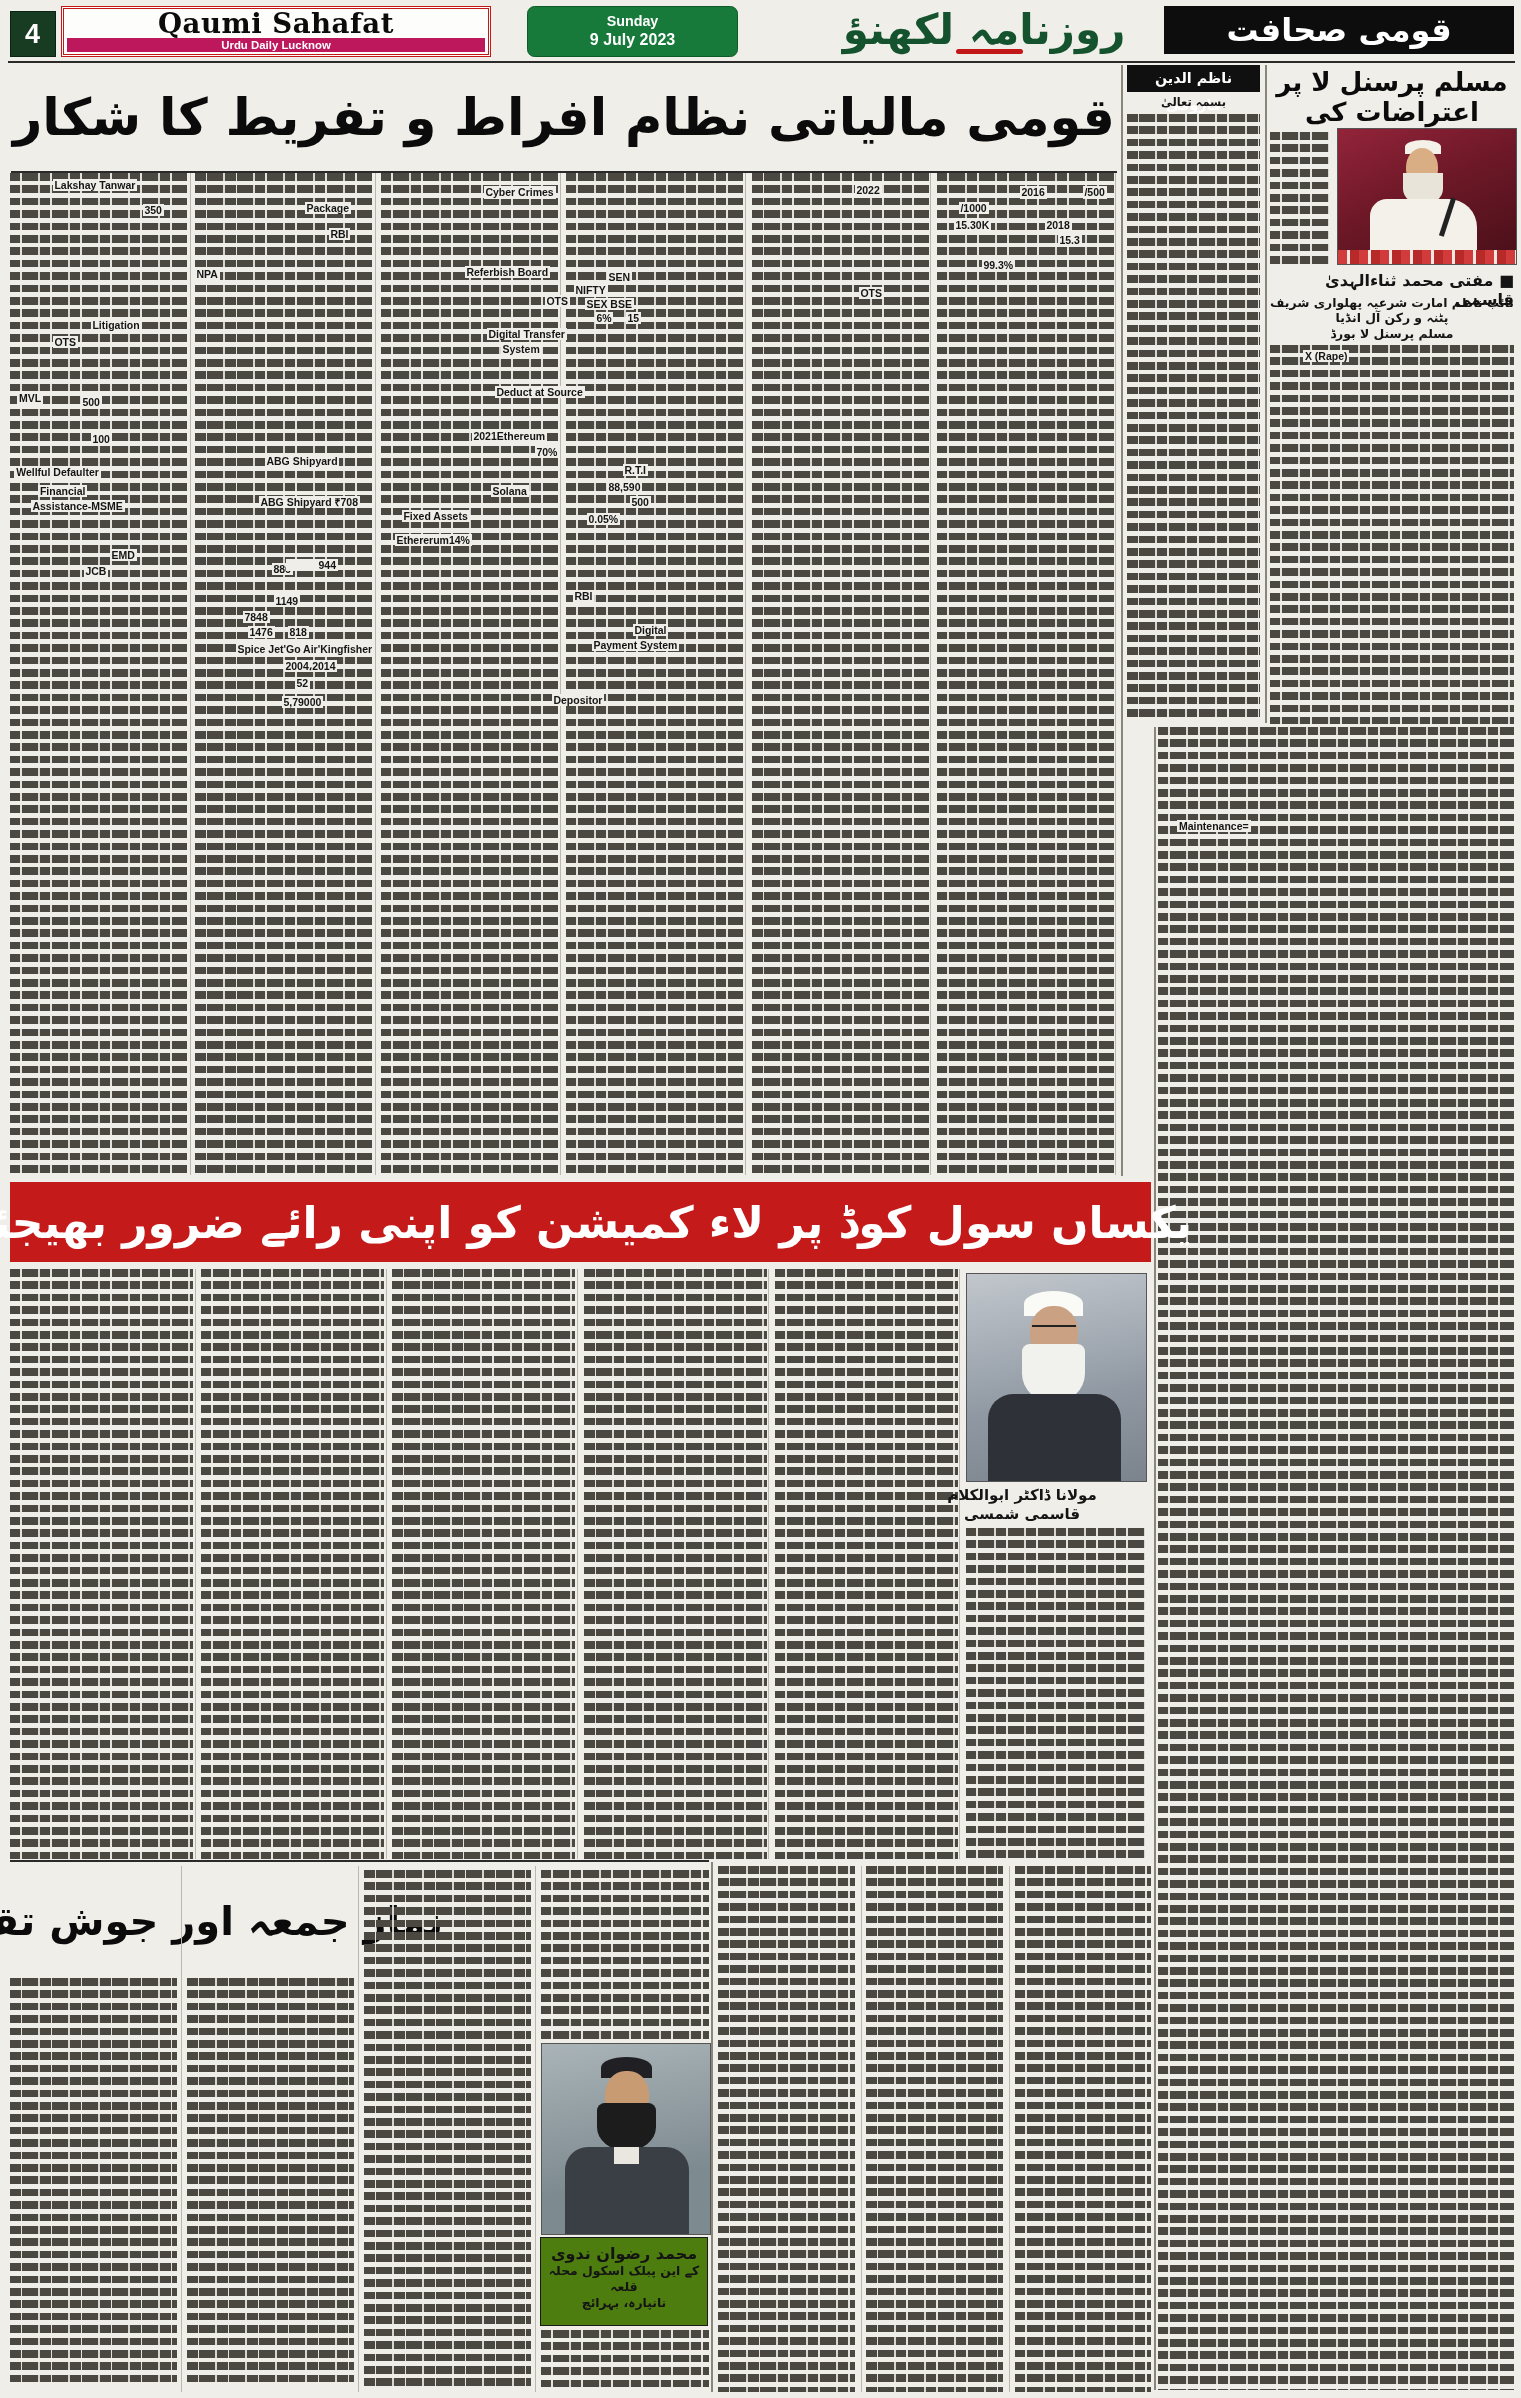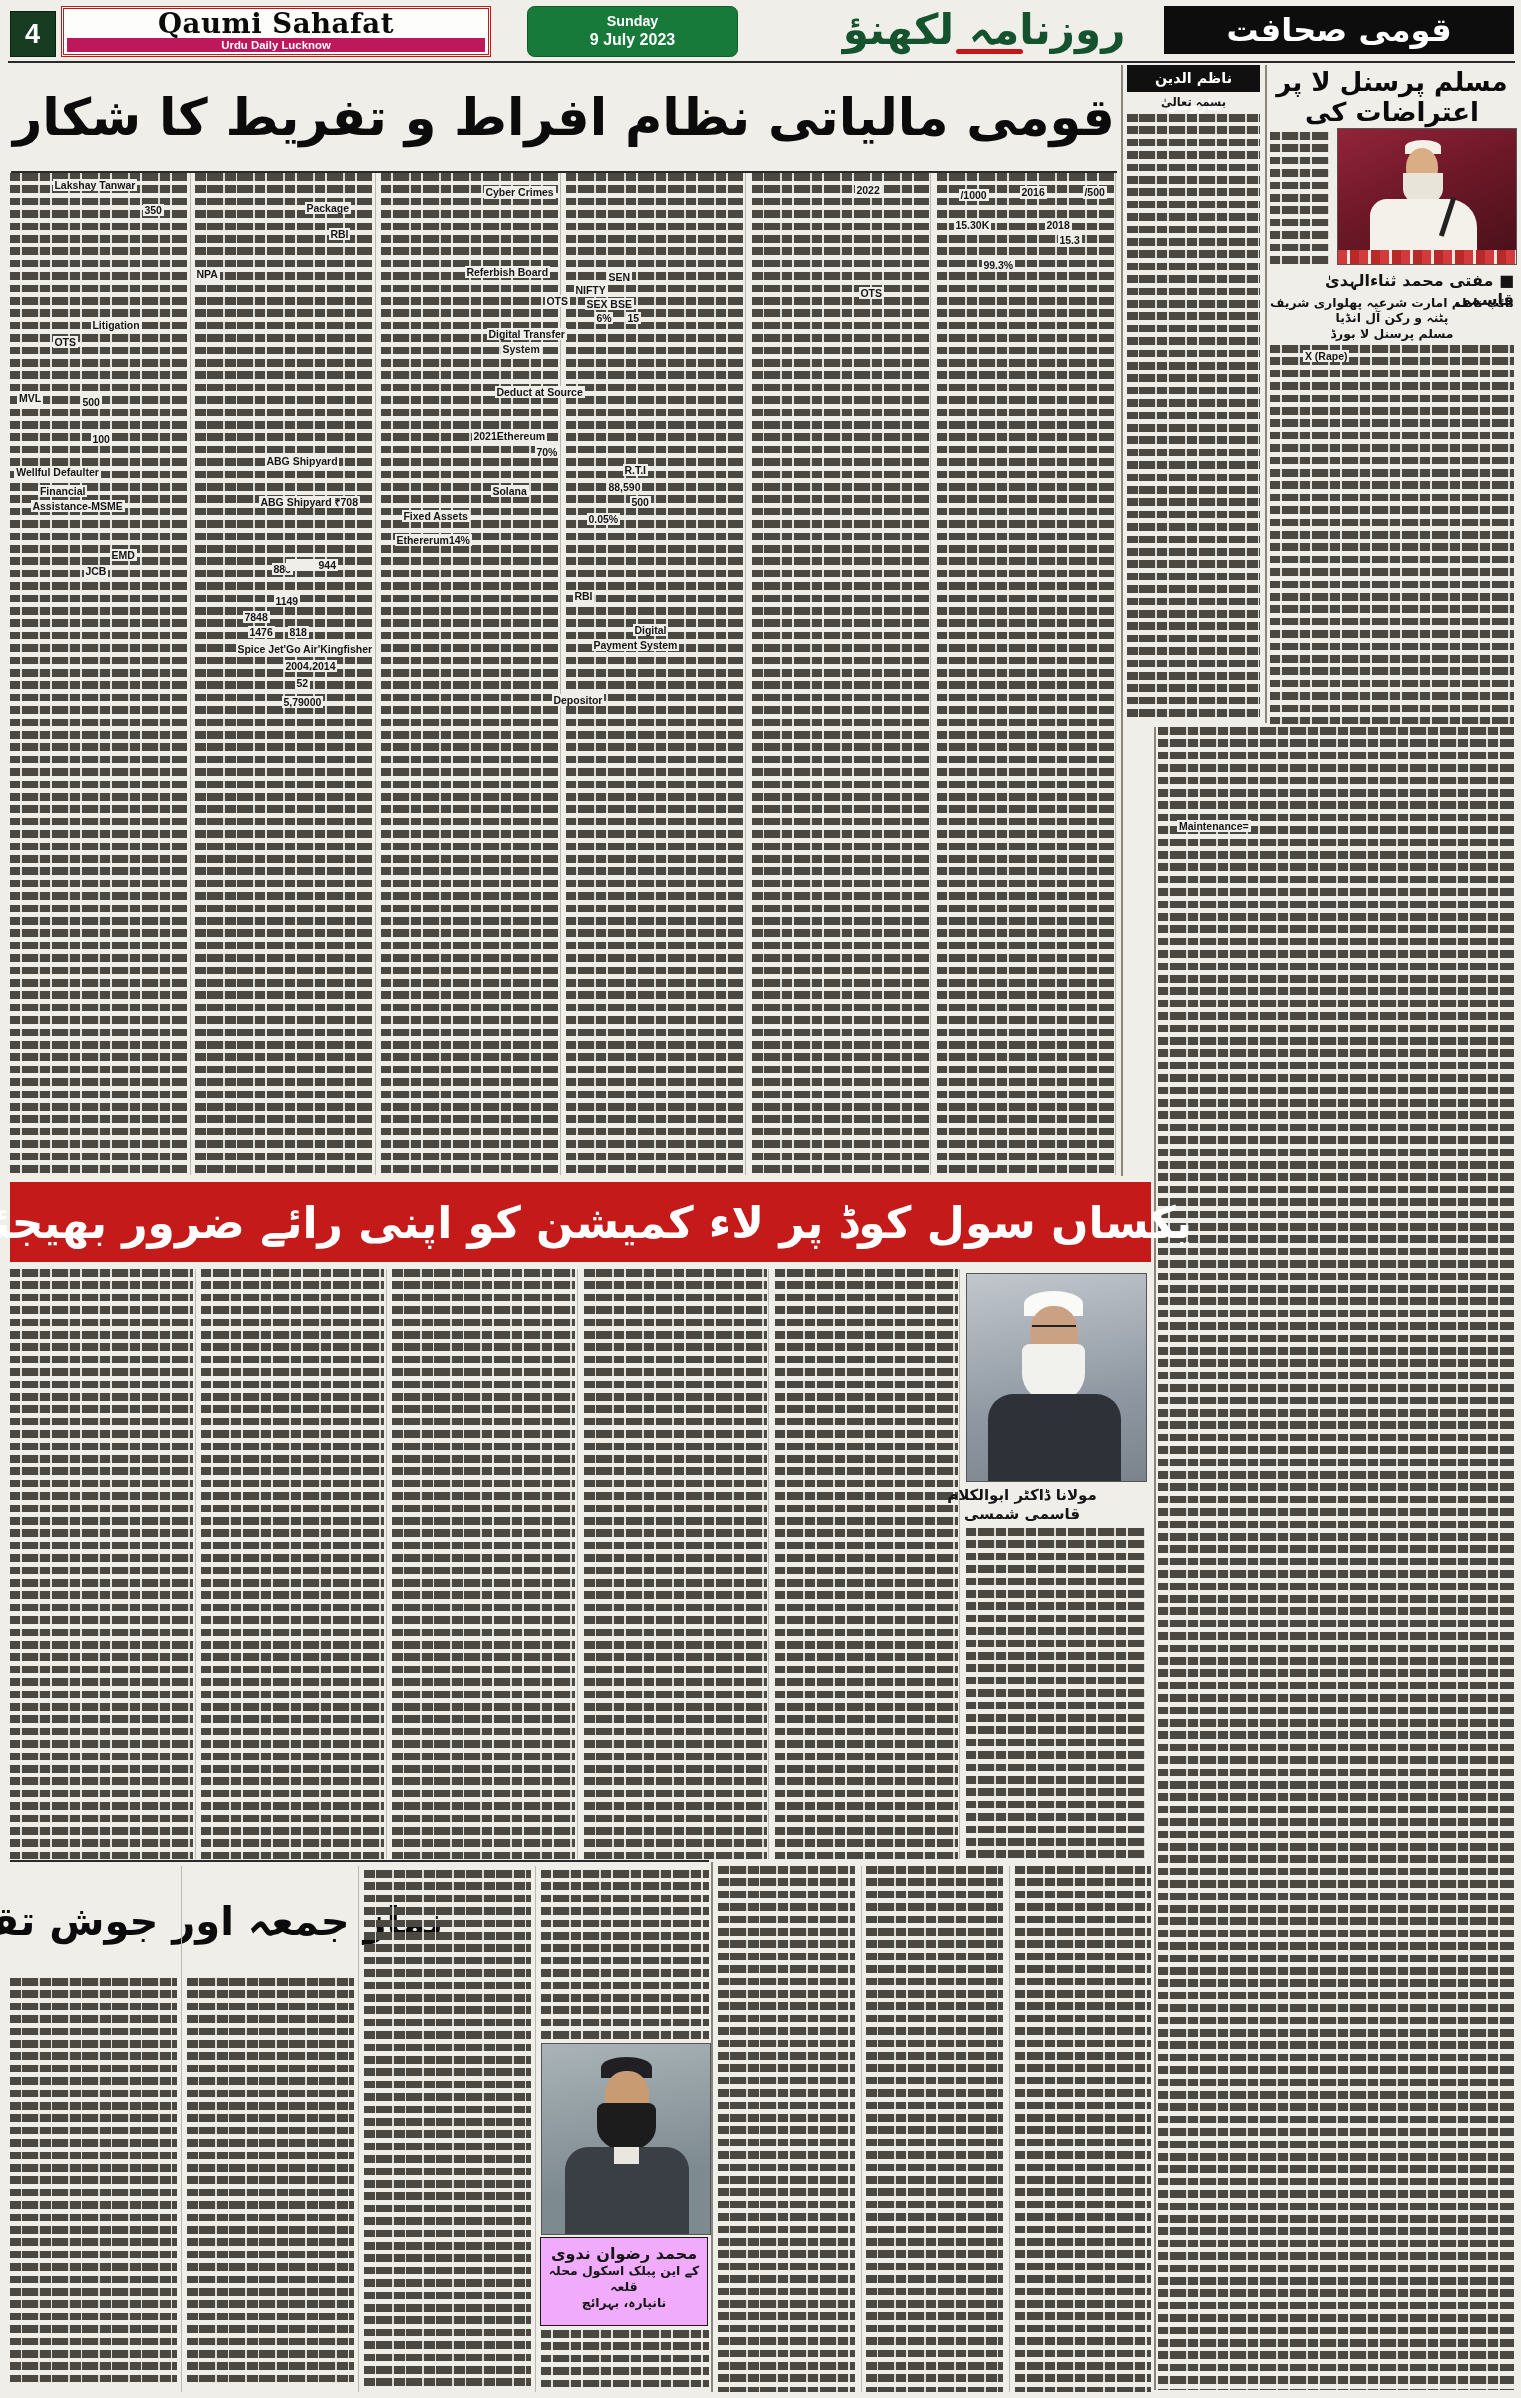--- a/index.html
+++ b/index.html
@@ -50,21 +50,21 @@
   .r-cap{position:absolute;left:0;top:204px;width:100%;direction:rtl;text-align:right;font:700 16px "DejaVu Sans",sans-serif;}
   .r-role{position:absolute;left:0;width:100%;direction:rtl;text-align:center;font:700 12.4px "DejaVu Sans",sans-serif;}
   #rightlong{left:1158px;top:727px;width:356px;height:1663px;}
   
   #uccbanner{left:9.5px;top:1182px;width:1141px;height:80px;background:#c51a1a;color:#fff;direction:rtl;
     display:flex;align-items:center;justify-content:center;white-space:nowrap;font:700 44px "DejaVu Sans",sans-serif;}
   .cap2{left:927px;top:1486px;width:190px;direction:rtl;text-align:center;font:700 15px "DejaVu Sans",sans-serif;line-height:19px;}
   
   #sermonhead{left:13.3px;top:1874px;width:430px;height:93px;display:flex;align-items:center;justify-content:flex-start;
     direction:rtl;white-space:nowrap;font:700 40px "DejaVu Sans",sans-serif;color:#0b0b0b;}
-  .capbox{left:540px;top:2237px;width:168px;height:89px;border:1.9px solid #1a1a1a;background:#f0abfc;box-sizing:border-box;
+  .capbox{left:540px;top:2237px;width:168px;height:89px;border:1.9px solid #1a1a1a;background:#4d7c0f;box-sizing:border-box;
     direction:rtl;text-align:center;padding-top:5.7px;}
   .capbox .nm{font:700 16px "DejaVu Sans",sans-serif;}
   .capbox .ad{font:700 12.4px "DejaVu Sans",sans-serif;line-height:16px;}
   
   .photo{position:absolute;overflow:hidden;border:1px solid #555;}
   .p1{background:linear-gradient(155deg,#93243a 0%,#6e1827 45%,#471019 100%);}
   .p1 .cap{position:absolute;left:67px;top:11.4px;width:36px;height:13.3px;background:#f3f1e8;border-radius:50% 50% 0 0;}
   .p1 .face{position:absolute;left:68px;top:19px;width:32px;height:38px;background:#d9ae85;border-radius:50% 50% 45% 45%;}
   .p1 .beard{position:absolute;left:65px;top:44px;width:40px;height:32px;background:#e8e4da;border-radius:0 0 50% 50%;}
   .p1 .body{position:absolute;left:32px;top:70px;width:107px;height:67px;background:#f3f1ea;border-radius:17px 28.5px 0 0;}
@@ -175,21 +175,21 @@
   <span class="chip" style="left:577px;top:340px;">0.05%</span>
   <span class="chip" style="left:563px;top:417px;">RBI</span>
   <span class="chip" style="left:623px;top:451px;">Digital</span>
   <span class="chip" style="left:582px;top:466px;">Payment System</span>
 
   <span class="chip" style="left:845px;top:11.4px;">2022</span>
   <span class="chip" style="left:849px;top:114px;">OTS</span>
 
   <span class="chip" style="left:1073px;top:13.3px;">/500</span>
   <span class="chip" style="left:1010px;top:13.3px;">2016</span>
-  <span class="chip" style="left:949px;top:16px;">/1000</span>
+  <span class="chip" style="left:949px;top:29px;">/1000</span>
   <span class="chip" style="left:944px;top:46px;">15.30K</span>
   <span class="chip" style="left:1035px;top:46px;">2018</span>
   <span class="chip" style="left:1048px;top:61px;">15.3</span>
   <span class="chip" style="left:972px;top:86px;">99.3%</span>
 </section>
 
 <div class="abs vline" style="left:1121px;top:65px;height:1111px;"></div>
 <div class="abs vline" style="left:1265px;top:65px;height:658px;"></div>
 <div class="abs vline" style="left:1154px;top:727px;height:1663px;"></div>
 

